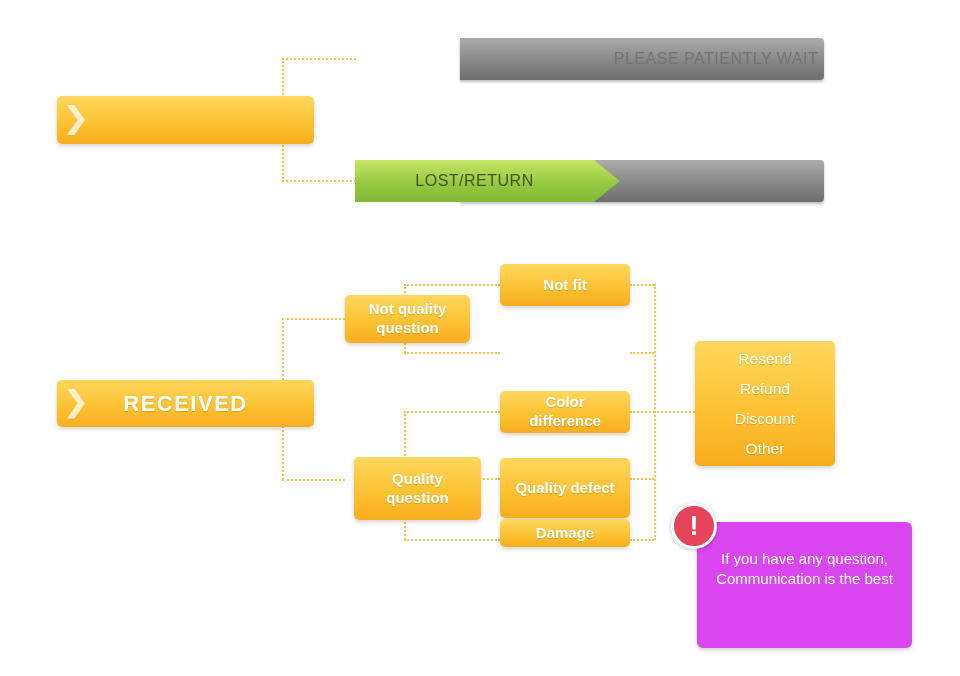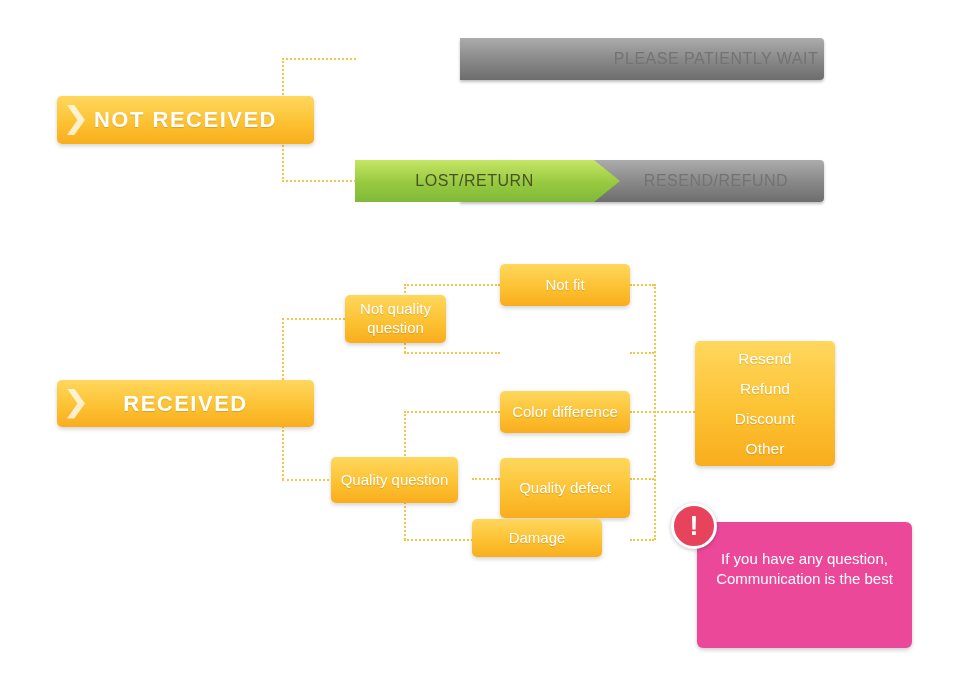--- a/index.html
+++ b/index.html
@@ -9,21 +9,21 @@
 
   
   .dot-h { position:absolute; height:0; border-top:2px dotted #f6c544; }
   .dot-v { position:absolute; width:0; border-left:2px dotted #f6c544; }
 
   
   .ybox { position:absolute; background:linear-gradient(180deg,#ffd75d 0%,#fcc233 55%,#f9ad1d 100%);
           border-radius:5px; box-shadow:0 2px 4px rgba(0,0,0,0.18); color:#ffffff;
           display:flex; align-items:center; justify-content:center; text-align:center;
           text-shadow:0 1px 1px rgba(0,0,0,0.15); }
-  .small-label { font-size:15px; line-height:1.25; padding:0 8px; }
+  .small-label { font-size:15px; line-height:1.25; padding:0 8px;font-weight:bold; }
 
   .banner { font-weight:bold; letter-spacing:1.5px; font-size:22px; }
   .banner .chevron { position:absolute; left:10px; top:50%; transform:translateY(-50%);
           width:18px; height:30px; background:rgba(255,255,255,0.75);
           clip-path:polygon(0 0, 40% 0, 100% 50%, 40% 100%, 0 100%, 58% 50%); }
 
   
   .bar-gray { position:absolute; height:42px; background:linear-gradient(180deg,#acacac 0%,#8d8d8d 45%,#6d6d6d 100%);
           border-radius:0 4px 4px 0; box-shadow:0 2px 3px rgba(0,0,0,0.25); }
   .bar-gray-label { position:absolute; height:42px; display:flex; align-items:center; justify-content:center;
@@ -31,21 +31,21 @@
   .arrow-green { position:absolute; height:42px;
           background:linear-gradient(180deg,#c6e566 0%,#97c93f 55%,#7fb938 100%);
           clip-path:polygon(0 0, calc(100% - 26px) 0, 100% 50%, calc(100% - 26px) 100%, 0 100%);
           display:flex; align-items:center; justify-content:center; padding-right:26px;
           color:#4a5227; font-size:16px; letter-spacing:0.5px; }
 
   
   .outcomes { flex-direction:column; gap:12px; font-size:15.5px; }
 
   
-  .notice { position:absolute; left:697px; top:522px; width:215px; height:126px; background:#ec4899;
+  .notice { position:absolute; left:697px; top:522px; width:215px; height:126px; background:#d946ef;
           border-radius:6px; color:#ffffff; font-size:15px; line-height:19.5px; text-align:center;
           padding-top:27px; box-shadow:0 2px 4px rgba(0,0,0,0.2); }
   .notice-badge { position:absolute; left:671px; top:503px; width:46px; height:46px; border-radius:50%;
           background:#e8435c; border:3px solid #ffffff; color:#ffffff; font-weight:bold; font-size:27px;
           display:flex; align-items:center; justify-content:center; box-shadow:0 1px 4px rgba(0,0,0,0.25); }
 </style>
 </head>
 <body>
 
 <div class="canvas">
@@ -71,40 +71,38 @@
   <div class="dot-h" style="left:630px; top:284px; width:24px;"></div>
   <div class="dot-h" style="left:630px; top:352px; width:24px;"></div>
   <div class="dot-h" style="left:630px; top:411px; width:65px;"></div>
   <div class="dot-h" style="left:630px; top:478px; width:24px;"></div>
   <div class="dot-h" style="left:630px; top:539px; width:24px;"></div>
 
   <div class="bar-gray" style="left:460px; top:38px; width:364px;"></div>
   <div class="bar-gray-label" style="left:608px; top:38px; width:216px;">PLEASE PATIENTLY WAIT</div>
 
   <div class="bar-gray" style="left:460px; top:160px; width:364px;"></div>
-  <div class="bar-gray-label" style="left:608px; top:160px; width:216px;">RESEND/REFUND</div>
   <div class="arrow-green" style="left:355px; top:160px; width:265px;">LOST/RETURN</div>
 
   <div class="ybox banner" style="left:57px; top:96px; width:257px; height:48px;">
     <span class="chevron"></span>
-    <span>NOT RECEIVED</span>
   </div>
 
   <div class="ybox banner" style="left:57px; top:380px; width:257px; height:47px;">
     <span class="chevron"></span>
     <span>RECEIVED</span>
   </div>
 
-  <div class="ybox small-label" style="left:345px; top:295px; width:101px; height:48px;">Not quality question</div>
-  <div class="ybox small-label" style="left:331px; top:457px; width:127px; height:46px;">Quality question</div>
+  <div class="ybox small-label" style="left:345px; top:295px; width:125px; height:48px;">Not quality question</div>
+  <div class="ybox small-label" style="left:354px; top:457px; width:127px; height:63px;">Quality question</div>
 
   <div class="ybox small-label" style="left:500px; top:264px; width:130px; height:42px;">Not fit</div>
   <div class="ybox small-label" style="left:500px; top:391px; width:130px; height:42px;">Color difference</div>
   <div class="ybox small-label" style="left:500px; top:458px; width:130px; height:60px;">Quality defect</div>
-  <div class="ybox small-label" style="left:472px; top:519px; width:130px; height:38px;">Damage</div>
+  <div class="ybox small-label" style="left:500px; top:519px; width:130px; height:28px;">Damage</div>
 
   <div class="ybox outcomes" style="left:695px; top:341px; width:140px; height:125px;">
     <div>Resend</div>
     <div>Refund</div>
     <div>Discount</div>
     <div>Other</div>
   </div>
 
   <div class="notice">
     <div>If you have any question,</div>

